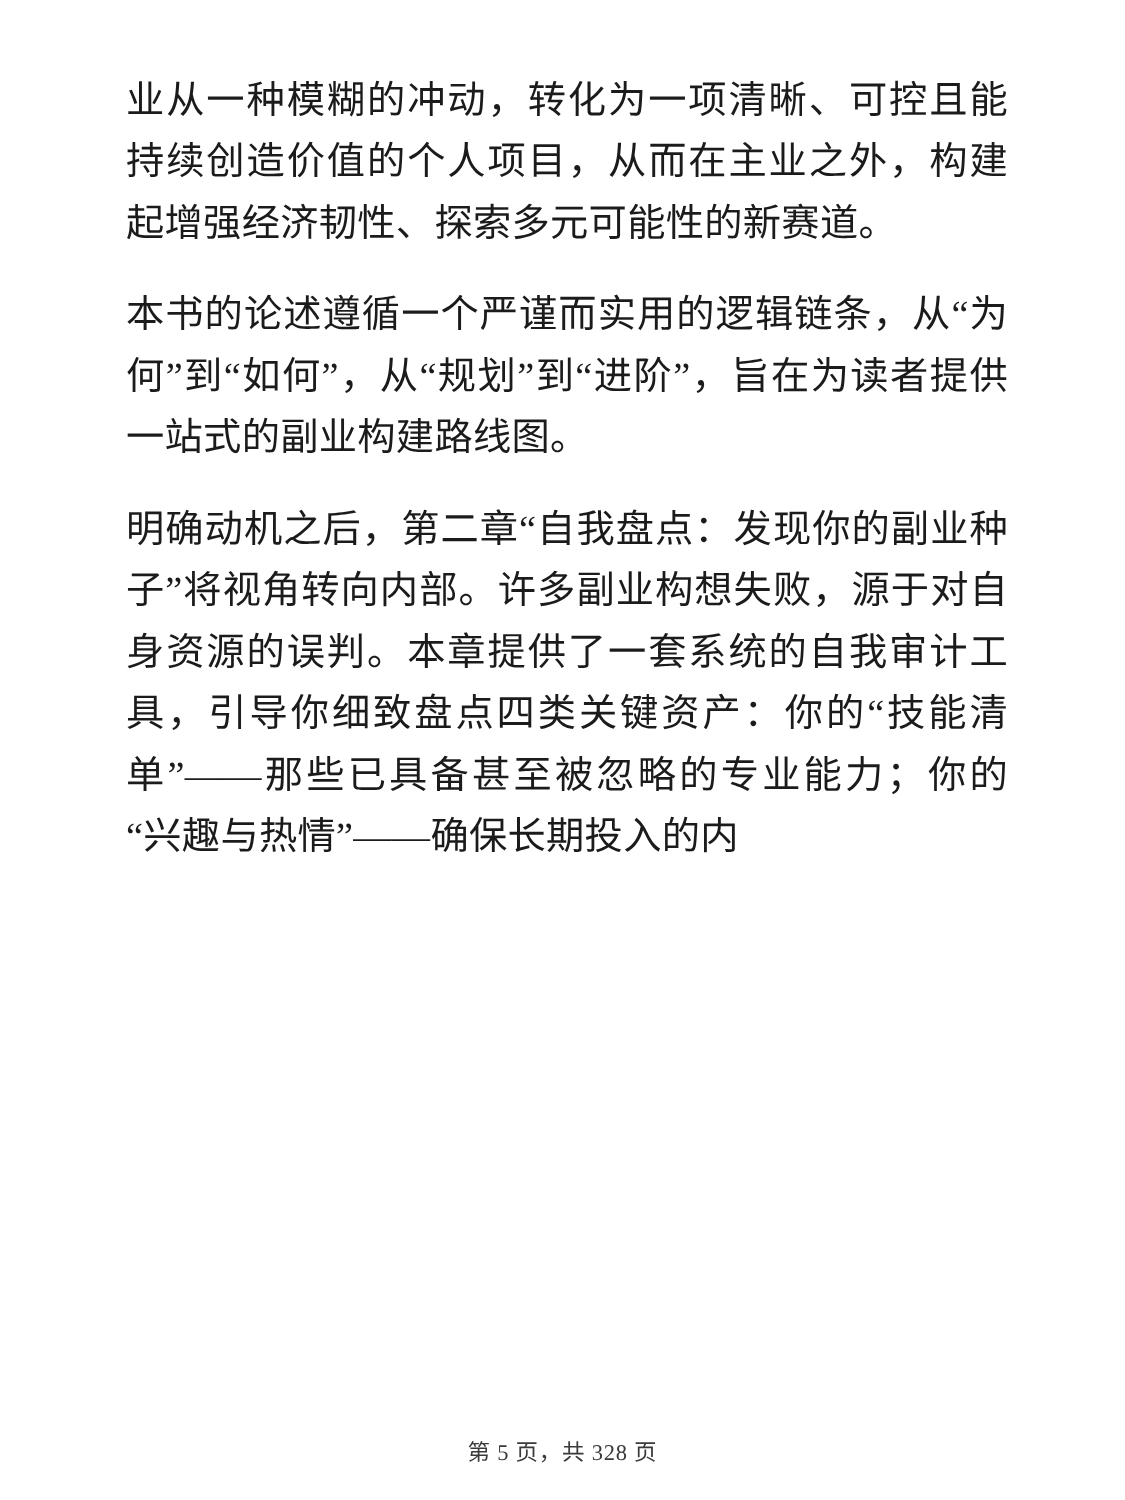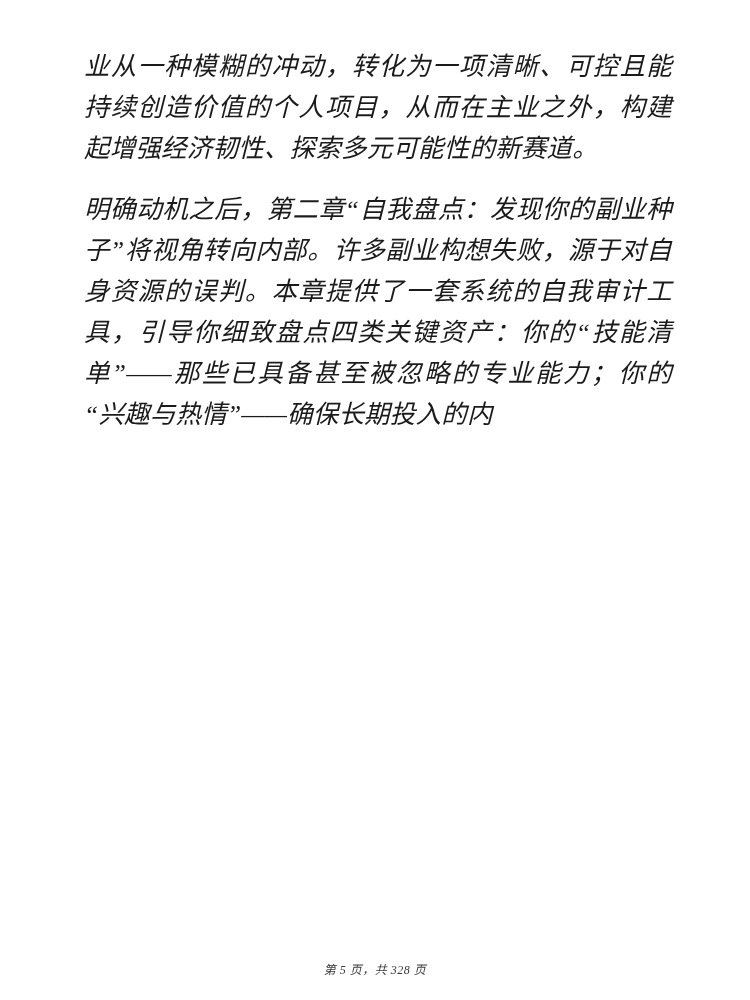--- a/index.html
+++ b/index.html
@@ -13,21 +13,20 @@
     font-family: "Liberation Serif", "DejaVu Serif", serif;
     overflow: hidden;
   }
   .page {
     position: relative;
     width: 750px;
     height: 1000px;
     box-sizing: border-box;
     padding: 46px 78px 0 84px;
     background: #ffffff;
-    font-style: italic;
   }
   .content {
     color: #1b1b1b;
     font-size: 25.5px;
     line-height: 41px;
     letter-spacing: 0.2px;
     text-align: justify;
     text-justify: inter-ideograph;
   }
   .para {
@@ -36,31 +35,32 @@
   }
   .para:last-of-type {
     margin-bottom: 0;
   }
   .footer {
     position: absolute;
     left: 0;
     right: 0;
     bottom: 22px;
     text-align: center;
-    font-size: 12px;
+    font-size: 15px;
     color: #3a3a3a;
     font-family: "Liberation Serif", "DejaVu Serif", serif;
     letter-spacing: 0.5px;
   }
 </style>
 </head>
 <body>
 
 <div class="page">
 
   <div class="content">
     <p class="para">业从一种模糊的冲动，转化为一项清晰、可控且能持续创造价值的个人项目，从而在主业之外，构建起增强经济韧性、探索多元可能性的新赛道。</p>
+    <p class="para">本书的论述遵循一个严谨而实用的逻辑链条，从“为何”到“如何”，从“规划”到“进阶”，旨在为读者提供一站式的副业构建路线图。</p>
     <p class="para">明确动机之后，第二章“自我盘点：发现你的副业种子”将视角转向内部。许多副业构想失败，源于对自身资源的误判。本章提供了一套系统的自我审计工具，引导你细致盘点四类关键资产：你的“技能清单”——那些已具备甚至被忽略的专业能力；你的“兴趣与热情”——确保长期投入的内</p>
   </div>
 
   <div class="footer">第 5 页，共 328 页</div>
 
 </div>
 
 </body></html>

